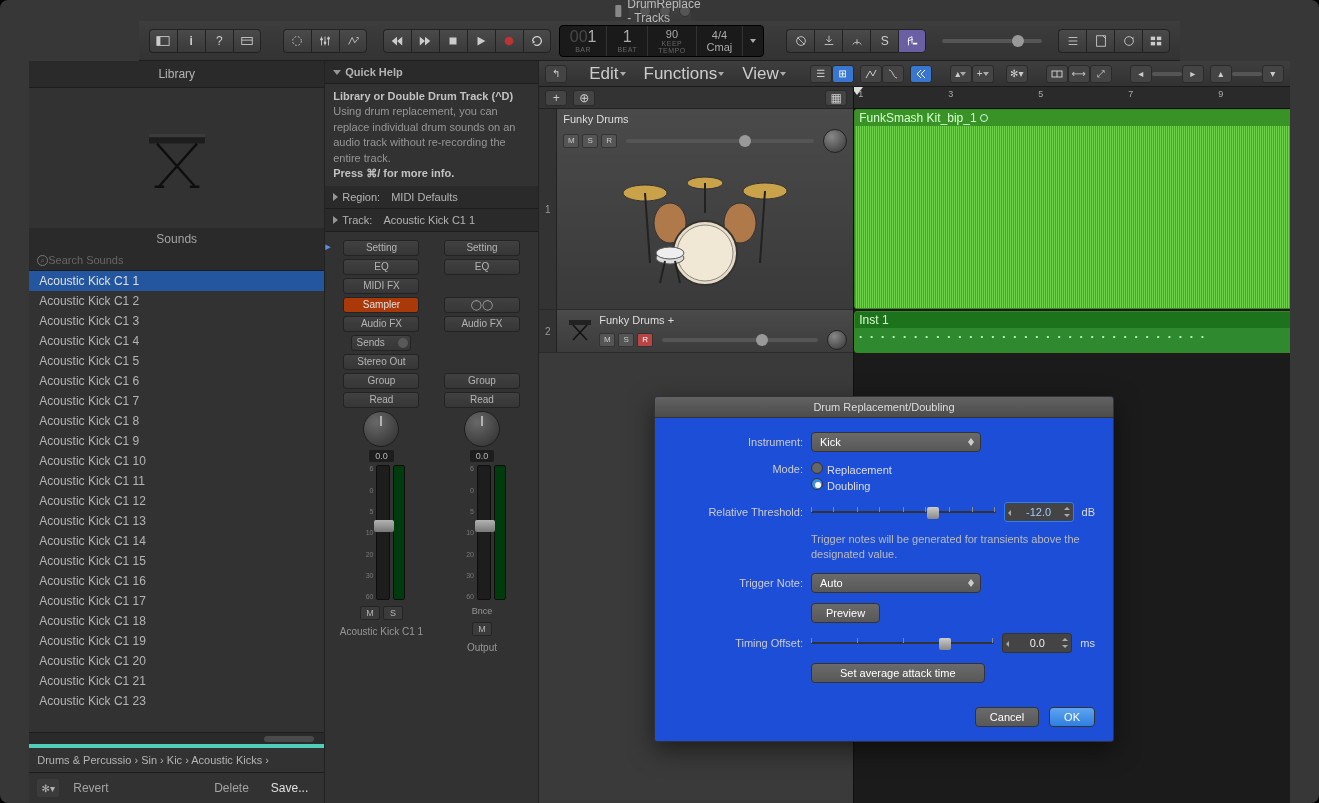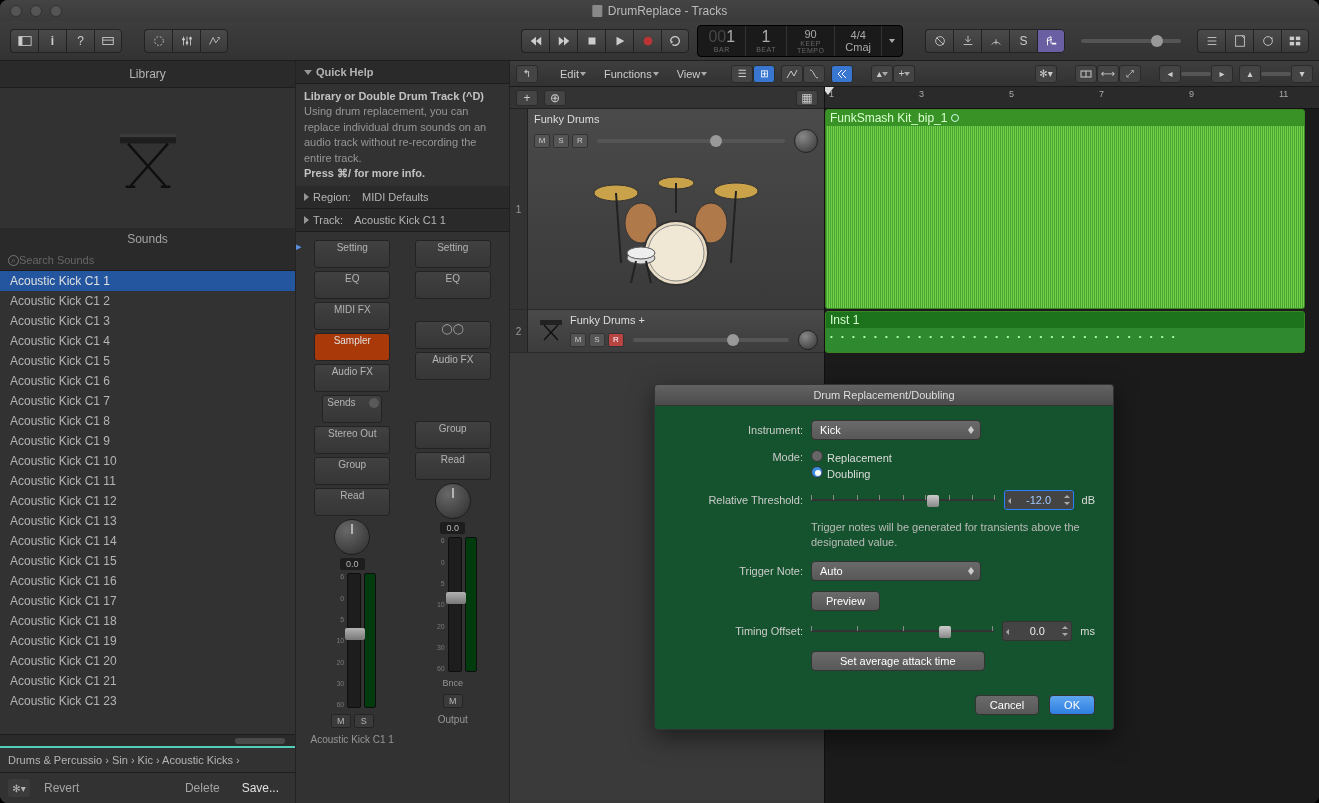--- a/index.html
+++ b/index.html
@@ -1,17 +1,17 @@
 <!DOCTYPE html>
 <html><head>
 <meta charset="utf-8">
 <style>
 * { box-sizing: border-box; margin: 0; padding: 0; font-family: -apple-system, "Helvetica Neue", Arial, sans-serif; }
 body { background: #000; width: 1319px; height: 803px; overflow: hidden; position: relative; }
-.window { width: 1319px; height: 803px; background: #373737; border-radius: 8px; overflow: hidden; position: relative; display: flex; flex-direction: column; }
+.window { width: 1319px; height: 803px; background: #373737; border-radius: 8px; overflow: hidden; position: relative; display: flex; flex-direction: column; align-items: center; }
 
 
 .titlebar { height: 21px; background: linear-gradient(#444,#3a3a3a); display: flex; align-items: center; position: relative; }
 .traffic { display: flex; gap: 8px; margin-left: 10px; }
 .traffic span { width: 12px; height: 12px; border-radius: 50%; background: #555; border: 1px solid #333; }
 .titlebar .wtitle { position: absolute; left: 50%; transform: translateX(-50%); color: #bbb; font-size: 12px; display: flex; align-items: center; gap: 6px; }
 .doc-icon { width:10px; height:12px; background:#888; border-radius:1px; }
 
 
 .toolbar { height: 40px; background: linear-gradient(#3d3d3d,#333); border-bottom: 1px solid #1e1e1e; display: flex; align-items: center; padding: 0 10px; gap: 8px; }
@@ -42,52 +42,52 @@
 .keyboard-stand{width:80px;height:80px;position:relative}
 .keyboard-stand svg{width:100%;height:100%}
 .lib-sublabel { text-align:center; color:#bbb; font-size:12px; padding:4px 0; background:#303030;}
 .search { display:flex; align-items:center; padding:4px 8px; background:#303030; border-bottom:1px solid #222; }
 .search input { flex:1; background:transparent; border:none; color:#888; font-size:11px; outline:none; }
 .sounds-list { flex:1; overflow-y:auto; background:#3a3a3a; }
 .sounds-list div { padding:3px 10px; color:#ccc; font-size:12px; cursor:default; }
 .sounds-list div.sel { background:#2962b5; color:#fff; }
 .lib-scroll{height:12px;background:#303030;border-top:1px solid #222;position:relative}
 .lib-scroll .bar{position:absolute;right:10px;top:3px;width:50px;height:6px;background:#555;border-radius:3px}
-.breadcrumb{padding:6px 8px;color:#ccc;font-size:11px;border-top:2px solid #5eead4}
+.breadcrumb{padding:6px 8px;color:#ccc;font-size:11px;border-top:4px solid #5eead4}
 .lib-footer{display:flex;align-items:center;gap:6px;padding:5px 8px;border-top:1px solid #222}
 .lib-footer .btn{background:transparent;color:#bbb;font-size:12px;border:none;padding:3px 8px}
 .lib-footer .gear{width:22px;height:18px;background:#444;border-radius:3px;display:flex;align-items:center;justify-content:center;color:#ccc;font-size:10px}
 
 
 .inspector { width:215px; background:#3a3a3a; border-left:1px solid #222; border-right:1px solid #222; display:flex; flex-direction:column; font-size:11px; color:#ccc; }
 .insp-head { background:#303030; padding:5px 8px; border-bottom:1px solid #222; display:flex; align-items:center; gap:4px; }
 .insp-head .disclosure{width:0;height:0;border-top:4px solid transparent;border-bottom:4px solid transparent;border-left:5px solid #aaa}
 .insp-head .disclosure.down{border-left:4px solid transparent;border-right:4px solid transparent;border-top:5px solid #aaa;border-bottom:none}
 .insp-body{padding:5px 8px;color:#aaa;line-height:1.4}
 .insp-body b{color:#ddd}
 .channel-strips{flex:1;display:flex;justify-content:space-around;padding:8px 6px;background:#3a3a3a;overflow:hidden}
 .strip{width:90px;display:flex;flex-direction:column;gap:3px;align-items:center}
-.chip{width:76px;height:28px;background:linear-gradient(#4a4a4a,#3e3e3e);border:1px solid #282828;border-radius:3px;text-align:center;color:#ccc;font-size:10px;line-height:14px}
+.chip{width:76px;height:16px;background:linear-gradient(#4a4a4a,#3e3e3e);border:1px solid #282828;border-radius:3px;text-align:center;color:#ccc;font-size:10px;line-height:14px}
 .chip.blue{background:#c2410c;color:#fff}
 .knob{width:36px;height:36px;border-radius:50%;background:radial-gradient(circle at 35% 30%, #777, #333);border:1px solid #222;position:relative}
 .knob::after{content:"";position:absolute;left:50%;top:4px;width:2px;height:10px;background:#ccc;transform:translateX(-50%)}
 .db{font-size:9px;color:#ccc;background:#222;padding:1px 6px;border-radius:2px}
 .fader-area{display:flex;gap:3px;height:135px;align-items:flex-end}
 .scale{display:flex;flex-direction:column;justify-content:space-between;height:100%;font-size:7px;color:#888;text-align:right;width:16px}
 .fader{width:14px;height:100%;background:#222;border:1px solid #111;position:relative;border-radius:2px}
 .fader .cap{position:absolute;left:-3px;width:20px;height:12px;background:linear-gradient(#ccc,#888);border-radius:2px;top:40%}
 .meter{width:12px;height:100%;background:linear-gradient(#041,#041);border:1px solid #111;border-radius:2px}
 .strip-bottom{display:flex;gap:3px;margin-top:3px}
 .msr{width:20px;height:14px;background:#444;border:1px solid #2a2a2a;border-radius:2px;text-align:center;font-size:9px;color:#ccc;line-height:12px}
 .strip-label{font-size:10px;color:#aaa;margin-top:3px}
 
 
 .tracks-area{flex:1;display:flex;flex-direction:column;background:#1b1b1b;position:relative}
 .tracks-toolbar{height:26px;background:linear-gradient(#3e3e3e,#323232);border-bottom:1px solid #1a1a1a;display:flex;align-items:center;padding:0 6px;gap:6px}
-.tracks-toolbar .menu{color:#ccc;font-size:11px;padding:2px 6px;display:flex;align-items:center;gap:1px}
+.tracks-toolbar .menu{color:#ccc;font-size:17px;padding:2px 6px;display:flex;align-items:center;gap:1px}
 .tracks-toolbar .iconbtn{width:22px;height:18px;background:#444;border-radius:3px;border:1px solid #2a2a2a;display:flex;align-items:center;justify-content:center;color:#ccc;font-size:10px}
 .tracks-toolbar .iconbtn.active{background:#3976cf;color:#fff}
 .tracks-content{flex:1;display:flex;overflow:hidden}
 
 .track-headers{width:315px;background:#3a3a3a;display:flex;flex-direction:column;border-right:1px solid #111}
 .head-top{height:22px;background:#333;border-bottom:1px solid #222;display:flex;align-items:center;padding:0 6px;gap:6px}
 .plus-btn{width:22px;height:16px;background:#444;border:1px solid #2a2a2a;border-radius:3px;color:#ccc;font-size:12px;text-align:center;line-height:14px}
 .track-row{display:flex;border-bottom:1px solid #2a2a2a;}
 .track-num{width:18px;background:#333;color:#999;font-size:10px;display:flex;align-items:center;justify-content:center;border-right:1px solid #222}
 .track-header{flex:1;padding:4px 6px;position:relative}
@@ -107,21 +107,21 @@
 .ruler{height:22px;background:#2a2a2a;border-bottom:1px solid #111;position:relative}
 .ruler .bar{position:absolute;top:2px;color:#aaa;font-size:9px}
 .playhead{position:absolute;top:0;width:0;height:0;border-left:6px solid transparent;border-right:6px solid transparent;border-top:8px solid #ddd}
 .region{position:absolute;background:#5fbf3f;border:1px solid #3a8424;border-radius:3px;overflow:hidden}
 .region .rname{background:rgba(0,80,0,0.4);color:#d8ffd0;font-size:12px;padding:1px 4px}
 .region .wave{height:calc(100% - 14px);background:repeating-linear-gradient(90deg,#4da330,#4da330 1px,#6fd24b 1px,#6fd24b 2px);opacity:0.95}
 .region.midi{background:#2f8a2f}
 .region.midi .midi-notes{height:calc(100% - 14px);padding:4px;color:#b5ffb5;font-size:8px;letter-spacing:3px}
 
 
-.dialog{position:absolute;left:654px;top:384px;width:460px;background:#14532d;border:1px solid #333;border-radius:3px;box-shadow:0 8px 25px rgba(0,0,0,0.5);color:#ddd;font-size:11px}
+.dialog{position:absolute;left:654px;top:396px;width:460px;background:#1d4ed8;border:1px solid #333;border-radius:3px;box-shadow:0 8px 25px rgba(0,0,0,0.5);color:#ddd;font-size:11px}
 .dialog-title{background:linear-gradient(#626262,#4c4c4c);text-align:center;padding:4px 0;font-size:11px;border-bottom:1px solid #333;border-radius:3px 3px 0 0}
 .dialog-body{padding:14px 18px}
 .drow{display:flex;align-items:center;margin-bottom:10px;gap:8px}
 .drow .lbl{width:130px;text-align:right;color:#ccc}
 .dselect{flex:1;max-width:170px;height:20px;background:linear-gradient(#6a6a6a,#585858);border:1px solid #333;border-radius:4px;padding:0 18px 0 8px;color:#fff;font-size:11px;position:relative;line-height:18px}
 .dselect::after{content:"";position:absolute;right:6px;top:5px;width:0;height:0;border-left:3px solid transparent;border-right:3px solid transparent;border-bottom:4px solid #ccc}
 .dselect::before{content:"";position:absolute;right:6px;bottom:5px;width:0;height:0;border-left:3px solid transparent;border-right:3px solid transparent;border-top:4px solid #ccc}
 .radio{width:12px;height:12px;border-radius:50%;border:1px solid #333;background:#666;display:inline-block;margin-right:4px;position:relative}
 .radio.on{background:#3a8fe0}
 .radio.on::after{content:"";position:absolute;left:3px;top:3px;width:6px;height:6px;border-radius:50%;background:#fff}

